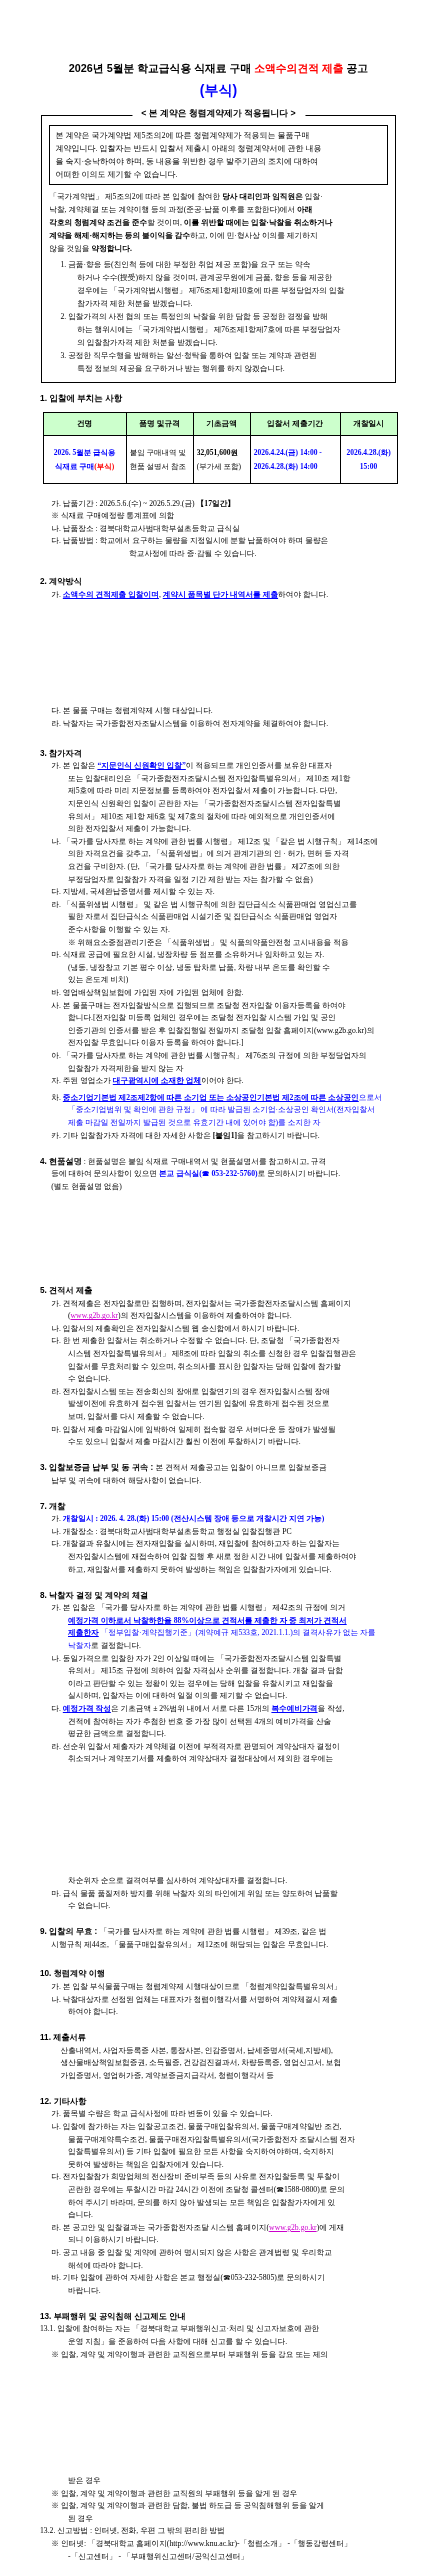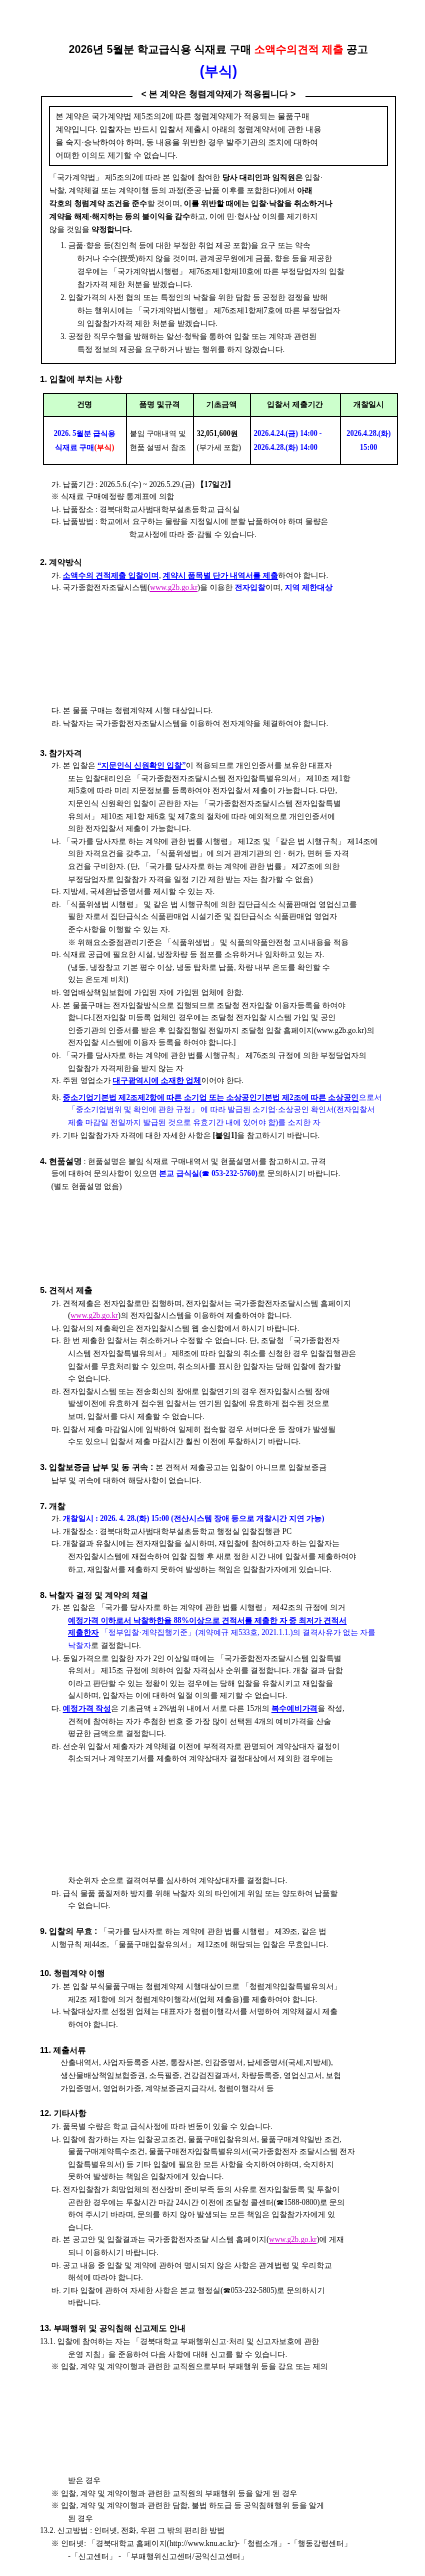--- a/index.html
+++ b/index.html
@@ -1,18 +1,18 @@
 <!DOCTYPE html>
 <html style="font-size:8.2px"><head>
 <meta charset="utf-8">
 <style>
   html,body{margin:0;padding:0;background:#fff}
   body{width:426px;font-family:"Liberation Serif",serif;color:#000}
   .page{width:426px;height:602px;position:relative;overflow:hidden;box-sizing:border-box;padding:0 29px 0 40px;background:#fff}
-  .pg1{padding-top:42px}.pg2{padding-top:103px}.pg3{padding-top:81px}
+  .pg1{padding-top:61px}.pg2{padding-top:103px}.pg3{padding-top:81px}
   .pg4{padding-top:69px}.pg5{padding-top:67px}
   .line{font-size:7.7px;line-height:12.6px;white-space:nowrap}
   .i1{padding-left:11.3px}.i2{padding-left:28px}.i4{padding-left:89px}.i5{padding-left:20.6px}
   
   .c-n{}
   .c-b{font-weight:bold}
   .c-r{color:#ff0000;font-weight:bold}
   .c-bl{color:#0000ff}
   .c-blb{color:#0000ff;font-weight:bold}
   .c-blbu{color:#0000ff;font-weight:bold;text-decoration:underline}
@@ -150,21 +150,21 @@
         <div class="line i2"><span class="c-n">필한 자로서 집단급식소 식품판매업 시설기준 및 집단급식소 식품판매업 영업자</span></div>
         <div class="line i2"><span class="c-n">준수사항을 이행할 수 있는 자.</span></div>
         <div class="line i2"><span class="c-n">※ 위해요소중점관리기준은 「식품위생법」 및 식품의약품안전청 고시내용을 적용</span></div>
         <div class="line i1"><span class="c-n">마. 식재료 공급에 필요한 시설, 냉장차량 등 점포를 소유하거나 임차하고 있는 자.</span></div>
         <div class="line i2"><span class="c-n">(냉동, 냉장창고 기본 평수 이상, 냉동 탑차로 납품, 차량 내부 온도를 확인할 수</span></div>
         <div class="line i2"><span class="c-n">있는 온도계 비치)</span></div>
         <div class="line i1"><span class="c-n">바. 영업배상책임보험에 가입된 자에 가입된 업체에 한함.</span></div>
         <div class="line i1"><span class="c-n">사. 본 물품구매는 전자입찰방식으로 집행되므로 조달청 전자입찰 이용자등록을 하여야</span></div>
         <div class="line i2"><span class="c-n">합니다.[전자입찰 미등록 업체인 경우에는 조달청 전자입찰 시스템 가입 및 공인</span></div>
         <div class="line i2"><span class="c-n">인증기관의 인증서를 받은 후 입찰집행일 전일까지 조달청 입찰 홈페이지(www.g2b.go.kr)의</span></div>
-        <div class="line i2"><span class="c-n">전자입찰 시스템에 이용자 등록을 하여야 합니다.]</span></div>
+        <div class="line i2"><span class="c-n">전자입찰 무효입니다 이용자 등록을 하여야 합니다.]</span></div>
         <div class="line i1"><span class="c-n">아. 「국가를 당사자로 하는 계약에 관한 법률 시행규칙」 제76조의 규정에 의한  부정당업자의</span></div>
         <div class="line i2"><span class="c-n">입찰참가 자격제한을 받지 않는 자</span></div>
         <div class="line i1"><span class="c-n">자. 주된 영업소가 </span><span class="c-blbu">대구광역시에 소재한 업체</span><span class="c-n">이어야 한다.</span></div>
         <div class="line i1" style="margin-top: 4.1px;"><span class="c-n">차. </span><span class="c-blbu">중소기업기본법 제2조제2항에 따른 소기업 또는 소상공인기본법 제2조에 따른 소상공인</span><span class="c-bl">으로서</span></div>
         <div class="line i2"><span class="c-bl">「중소기업범위 및 확인에 관한 규정」 에 따라 발급된 소기업·소상공인 확인서(전자입찰서</span></div>
         <div class="line i2"><span class="c-bl">제출 마감일 전일까지 발급된 것으로 유효기간 내에 있어야 함)를 소지한 자</span></div>
         <div class="line i1"><span class="c-n">카. 기타 입찰참가자 자격에 대한 자세한 사항은 </span><span class="c-b">[붙임1]</span><span class="c-n">을 참고하시기 바랍니다.</span></div>
         <div class="line" style="margin-top: 13.4px;"><span class="c-hb">4. 현품설명</span><span class="c-n"> : 현품설명은 붙임 식재료 구매내역서 및 현품설명서를 참고하시고, 규격</span></div>
         <div class="line i1"><span class="c-n">등에 대하여 문의사항이 있으면 </span><span class="c-blb">본교 급식실(☎ 053-232-5760)</span><span class="c-n">로 문의하시기 바랍니다.</span></div>
         <div class="line i1"><span class="c-n">(별도 현품설명 없음)</span></div>
@@ -213,21 +213,20 @@
 
   <section class="page pg4">
     <div>
         <div class="line i2"><span class="c-n">차순위자 순으로 결격여부를 심사하여 계약상대자를 결정합니다.</span></div>
         <div class="line i1"><span class="c-n">마. 급식 물품 품질저하 방지를 위해 낙찰자 외의 타인에게 위임 또는 양도하여 납품할</span></div>
         <div class="line i2"><span class="c-n">수 없습니다.</span></div>
         <div class="line" style="margin-top: 13.4px;"><span class="c-hb">9. 입찰의 무효 : </span><span class="c-n">「국가를 당사자로 하는 계약에 관한 법률 시행령」 제39조, 같은 법</span></div>
         <div class="line i1"><span class="c-n">시행규칙 제44조, 「물품구매입찰유의서」 제12조에 해당되는 입찰은 무효입니다.</span></div>
         <div class="line" style="margin-top: 17px;"><span class="c-hb">10. 청렴계약 이행</span></div>
         <div class="line i1"><span class="c-n">가. 본 입찰 부식물품구매는 청렴계약제 시행대상이므로 「청렴계약입찰특별유의서」</span></div>
-        <div class="line i2"><span class="c-n">제2조 제1항에 의거 청렴계약이행각서(업체 제출용)를 제출하여야 합니다.</span></div>
         <div class="line i1"><span class="c-n">나. 낙찰대상자로 선정된 업체는 대표자가 청렴이행각서를 서명하여 계약체결시 제출</span></div>
         <div class="line i2"><span class="c-n">하여야 합니다.</span></div>
         <div class="line" style="margin-top: 13.4px;"><span class="c-hb">11. 제출서류</span></div>
         <div class="line i5"><span class="c-n">산출내역서, 사업자등록증 사본, 통장사본, 인감증명서, 납세증명서(국세,지방세),</span></div>
         <div class="line i5"><span class="c-n">생산물배상책임보험증권, 소득필증, 건강검진결과서, 차량등록증, 영업신고서, 보험</span></div>
         <div class="line i5"><span class="c-n">가입증명서, 영업허가증, 계약보증금지급각서, 청렴이행각서 등</span></div>
         <div class="line" style="margin-top: 13.4px;"><span class="c-hb">12. 기타사항</span></div>
         <div class="line i1"><span class="c-n">가. 품목별 수량은 학교 급식사정에 따라 변동이 있을 수 있습니다.</span></div>
         <div class="line i1"><span class="c-n">나. 입찰에 참가하는 자는 입찰공고조건, 물품구매입찰유의서, 물품구매계약일반 조건,</span></div>
         <div class="line i2"><span class="c-n">물품구매계약특수조건, 물품구매전자입찰특별유의서(국가종합전자 조달시스템 전자</span></div>

